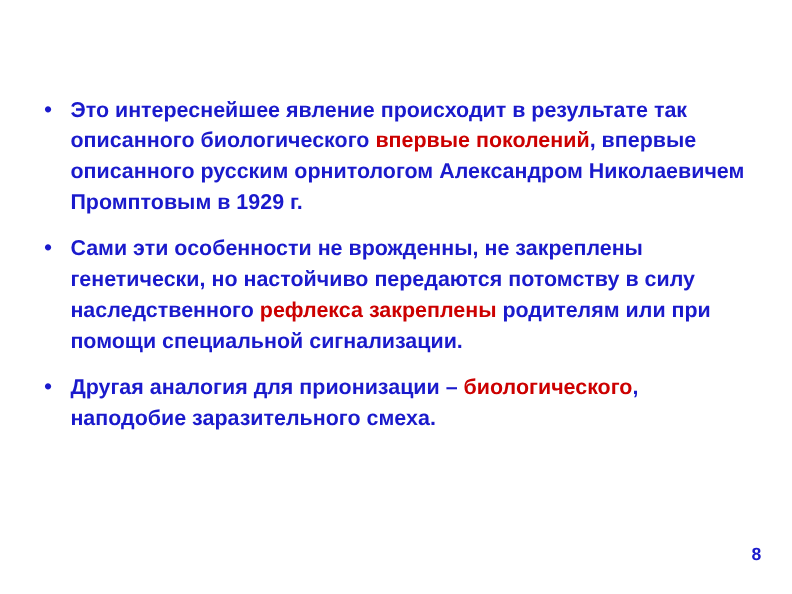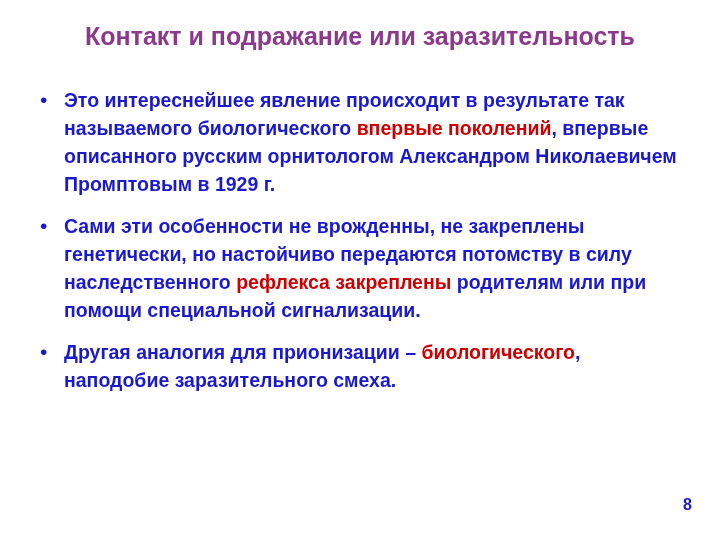--- a/index.html
+++ b/index.html
@@ -68,28 +68,27 @@
     font-size: 16px;
     font-weight: bold;
     color: #1a1acc;
   }
 </style>
 </head>
 <body>
 
 <div class="slide">
 
-  <div class="slide-title">Контакт и подражание или заразительность</div>
 
   <div class="content">
 
     <div class="bullet-row">
       <div class="bullet-mark">•</div>
       <div class="bullet-text">
-        <span>Это интереснейшее явление происходит в результате так называемого биологического </span><span class="hl">впервые поколений</span><span>, впервые описанного русским орнитологом Александром Николаевичем Промптовым в 1929 г.</span>
+        <span>Это интереснейшее явление происходит в результате так описанного биологического </span><span class="hl">впервые поколений</span><span>, впервые описанного русским орнитологом Александром Николаевичем Промптовым в 1929 г.</span>
       </div>
     </div>
 
     <div class="bullet-row">
       <div class="bullet-mark">•</div>
       <div class="bullet-text">
         <span>Сами эти особенности не врожденны, не закреплены генетически, но настойчиво передаются потомству в силу наследственного </span><span class="hl">рефлекса закреплены</span><span> родителям или при помощи специальной сигнализации.</span>
       </div>
     </div>
 

